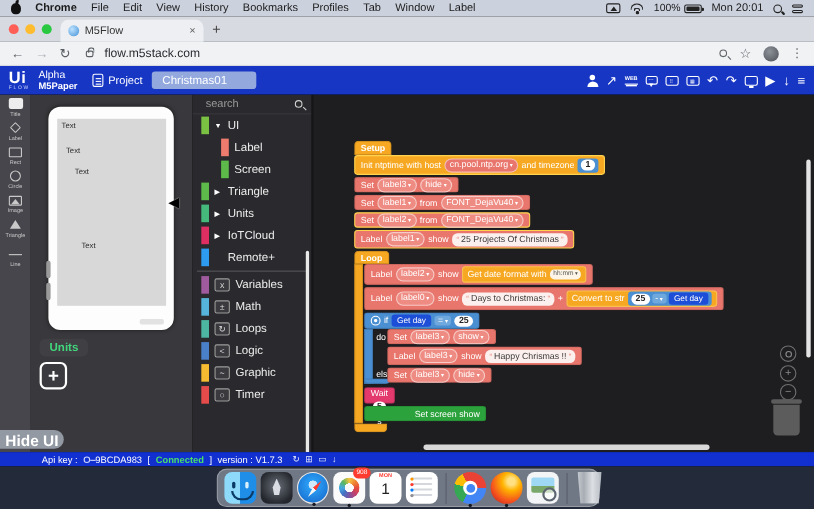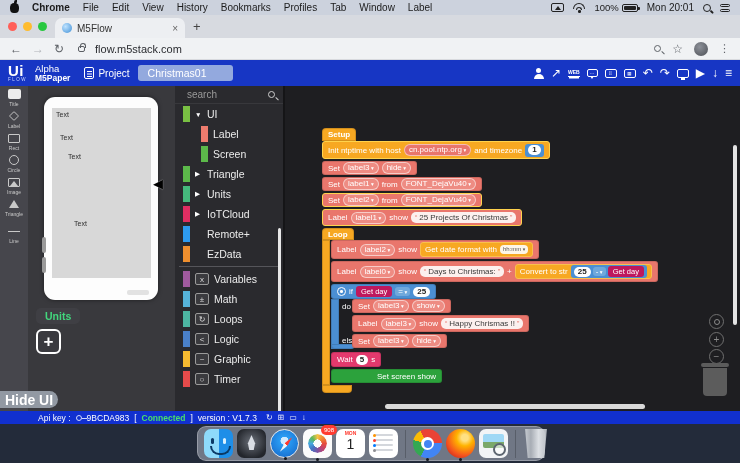--- a/index.html
+++ b/index.html
@@ -137,21 +137,21 @@
   .rdd { background:#ee8c83; border:1px solid rgba(255,255,255,0.55); }
   .odd { background:#e9766c; border:1px solid rgba(255,255,255,0.5); }
   .bdd { background:#6fa8dc; border-radius:3px; padding:0 3px; }
   .bdd::after { content:" ▾"; font-size:5.5px; }
   .num { background:#fff; color:#222; border-radius:6px; padding:0 4px; font-weight:bold; line-height:10px; min-width:8px; text-align:center; }
   .str { background:#fcf0ee; color:#3a3a3a; border-radius:5px; padding:0 4px; line-height:11px; }
   .str::before { content:"\201C  "; color:#e9766c; font-size:7px; }
   .str::after { content:"  \201D"; color:#e9766c; font-size:7px; }
   .ob { background:#f7a822; border:1px solid #f9c04e; border-radius:3px; display:flex; align-items:center; gap:3px; padding:0 4px; height:15px;justify-content:space-between; }
   .bb { background:#4b8fd3; border-radius:3px; display:flex; align-items:center; gap:2px; padding:0 3px; height:13px; }
-  .gd { background:#be185d; border-radius:3px; padding:0 5px; line-height:11px; font-size:7.5px; }
+  .gd { background:#1d4ed8; border-radius:3px; padding:0 5px; line-height:11px; font-size:7.5px; }
   .fmt { background:#fdf6e8; color:#555; border-radius:4px; padding:0 3px; font-size:6px; line-height:9px; }
   .fmt::after { content:" ▾"; font-size:5px; }
   .spine { position:absolute; width:8px; }
   .foot { position:absolute; height:8px; border-radius:0 0 4px 4px; }
   .branchlbl { position:absolute; font-size:8px; color:#fff; }
   .gear { width:9px; height:9px; border:1.2px solid #fff; border-radius:50%; display:inline-block; position:relative; }
   .gear::after { content:""; position:absolute; left:2.2px; top:2.2px; width:2.6px; height:2.6px; background:#fff; border-radius:50%; }
   .ws-vscroll { position:absolute; right:3px; top:59px; width:4px; height:180px; background:#e4e4e4; border-radius:2px; }
   .ws-hscroll { position:absolute; left:100px; bottom:2px; width:260px; height:5px; background:#d9d9d9; border-radius:3px; }
   .zoomctl { position:absolute; width:15px; height:15px; border:1.5px solid #6f6f6f; border-radius:50%; color:#8a8a8a; font-size:10px; display:flex; align-items:center; justify-content:center; line-height:1; }
@@ -393,25 +393,20 @@
       <div class="pcat">
           <span class="pbar" style="background: rgb(223, 46, 98);"></span>
           <span class="parrow">▶</span>
           <span>IoTCloud</span>
         </div>
       <div class="pcat">
           <span class="pbar" style="background: rgb(45, 155, 240);"></span>
           <span class="parrow"></span>
           <span>Remote+</span>
         </div>
-      <div class="pcat">
-          <span class="pbar" style="background: rgb(239, 143, 46);"></span>
-          <span class="parrow"></span>
-          <span>EzData</span>
-        </div>
       <div class="pal-sep"></div>
       <div class="pcat">
           <span class="pbar" style="background: rgb(160, 90, 158);"></span>
           <span class="pibox">x</span>
           <span>Variables</span>
         </div>
       <div class="pcat">
           <span class="pbar" style="background: rgb(86, 179, 217);"></span>
           <span class="pibox">±</span>
           <span>Math</span>
@@ -529,21 +524,21 @@
         <span class="dd rdd">label3</span>
         <span>show</span>
         <span class="str">Happy Chrismas !!</span>
       </div>
       <div class="blk red" style="left:67px;top:248px;height:14px;">
         <span>Set</span>
         <span class="dd rdd">label3</span>
         <span class="dd rdd">hide</span>
       </div>
 
-      <div class="blk pink" style="left:46px;top:266px;height:15px;">
+      <div class="blk pink" style="left:46px;top:266px;height:15px;flex-direction:column;">
         <span>Wait</span>
         <span class="num">5</span>
         <span>s</span>
       </div>
       <div class="blk green" style="left:46px;top:283px;height:14px;padding-left:45px;">
         <span>Set screen show</span>
       </div>
 
       <div class="ws-vscroll"></div>
       <div class="ws-hscroll"></div>

